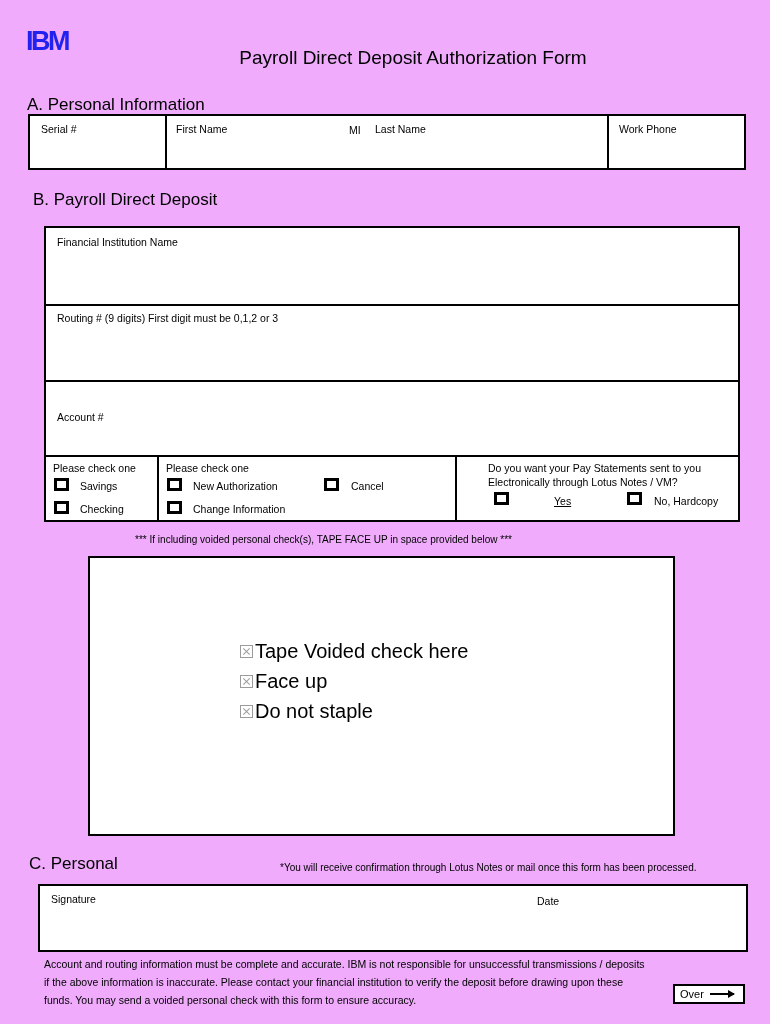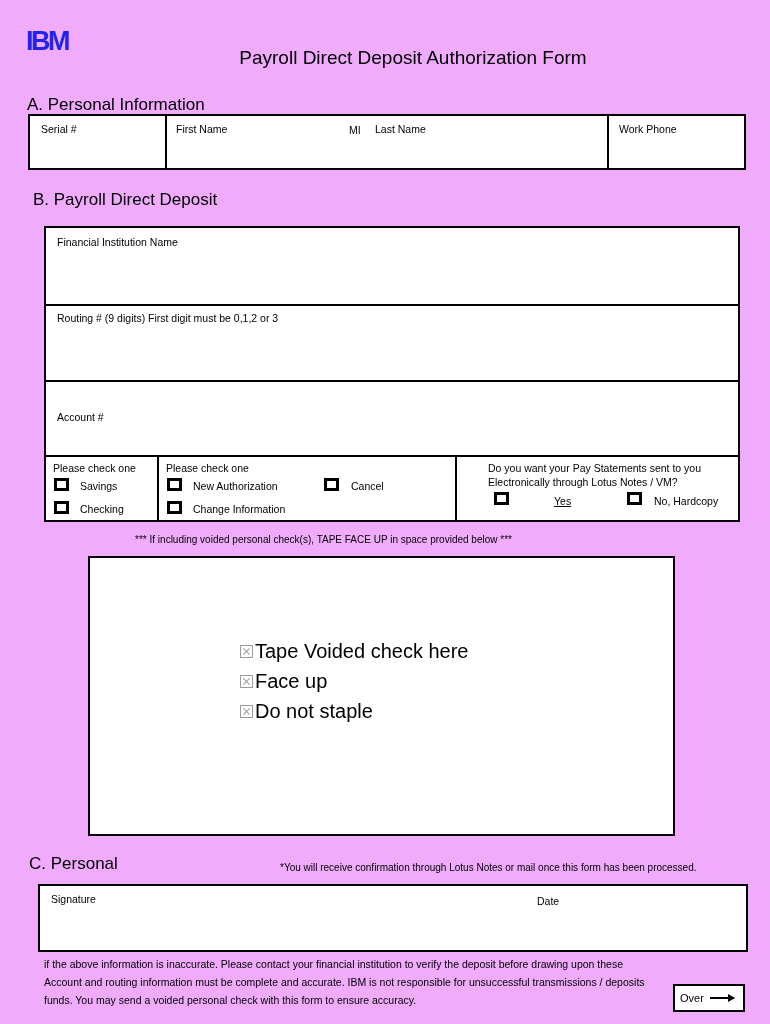--- a/index.html
+++ b/index.html
@@ -169,21 +169,21 @@
     top: 955px;
     width: 680px;
     font-size: 10.5px;
     line-height: 18px;
   }
   #over-box {
     position: absolute;
     left: 673px;
     top: 984px;
     width: 72px;
-    height: 28px;
+    height: 20px;
     border: 2px solid #000000;
     box-sizing: border-box;
     background: #ffffff;
     display: flex;
     align-items: center;
     padding-left: 5px;
   }
   #over-label { font-size: 11px; line-height: 1; }
   #over-arrow {
     position: relative;
@@ -296,22 +296,22 @@
   <div id="sig-note">*You will receive confirmation through Lotus Notes or mail once this form has been processed.</div>
 
   <div class="box" id="sig-box">
     <div class="cell-label" style="left:11px; top:7px;">Signature</div>
     <div class="cell-label" style="left:497px; top:9px;">Date</div>
     <div style="position:absolute;left:2px;top:22px;width:490px;height:42px;"></div>
     <div style="position:absolute;left:494px;top:22px;width:210px;height:42px;"></div>
   </div>
 
   <div id="disclaimer">
+    <div>Account and routing information must be complete and accurate. IBM is not responsible for unsuccessful transmissions / deposits</div>
     <div>if the above information is inaccurate. Please contact your financial institution to verify the deposit before drawing upon these</div>
-    <div>Account and routing information must be complete and accurate. IBM is not responsible for unsuccessful transmissions / deposits</div>
     <div>funds. You may send a voided personal check with this form to ensure accuracy.</div>
   </div>
 
   <div id="over-box">
     <span id="over-label">Over</span>
     <span id="over-arrow"></span>
   </div>
 
 </div>
 

